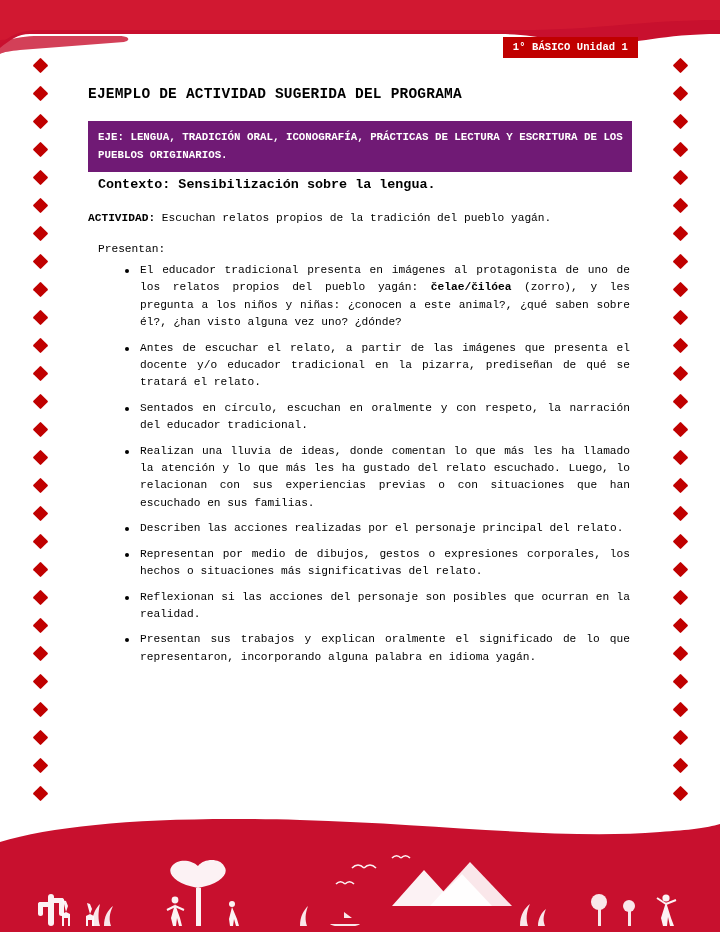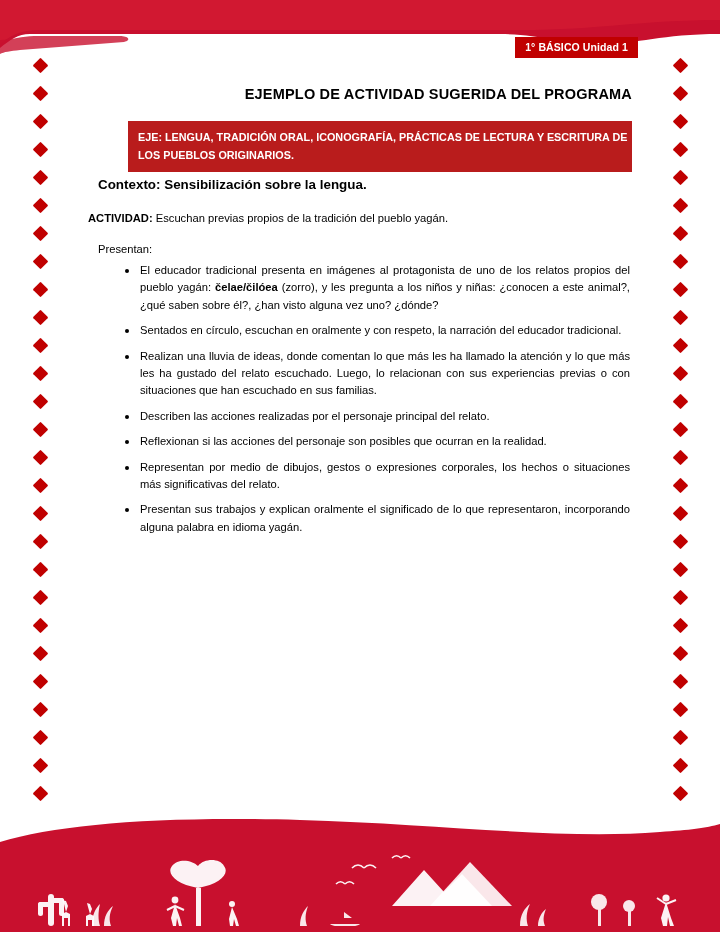--- a/index.html
+++ b/index.html
@@ -13,20 +13,21 @@
     font-family: "Liberation Sans", sans-serif;
     overflow: hidden;
     position: relative;
   }
   .page {
     position: absolute;
     inset: 0;
     width: 720px;
     height: 932px;
     overflow: hidden;
+    font-family: Liberation Mono, monospace;
   }
 
   
   .top-band {
     position: absolute;
     top: 0;
     left: 0;
     width: 720px;
     height: 62px;
     overflow: hidden;
@@ -87,38 +88,37 @@
   
   .content {
     position: absolute;
     top: 78px;
     left: 88px;
     width: 544px;
     color: #000000;
   }
 
   .doc-title {
-    text-align: right;
+    text-align: left;
     font-size: 14.5px;
     font-weight: bold;
     letter-spacing: 0.2px;
     margin: 8px 0 0 0;
     color: #000;
   }
 
   .eje-box {
     margin-top: 19px;
-    background: #b91c1c;
+    background: #701a75;
     color: #ffffff;
     font-size: 10.8px;
     font-weight: bold;
     line-height: 18px;
     padding: 7px 0 8px 10px;
     box-sizing: border-box;
-    margin-left: 40px;
   }
 
   .context-line {
     margin-top: 5px;
     margin-left: 10px;
     font-size: 13.4px;
     font-weight: bold;
   }
 
   .activity-line {
@@ -236,43 +236,46 @@
 
   <div class="content">
 
     <div class="doc-title">EJEMPLO DE ACTIVIDAD SUGERIDA DEL PROGRAMA</div>
 
     <div class="eje-box">EJE: LENGUA, TRADICIÓN ORAL, ICONOGRAFÍA, PRÁCTICAS DE LECTURA Y ESCRITURA DE LOS PUEBLOS ORIGINARIOS.</div>
 
     <div class="context-line">Contexto: Sensibilización sobre la lengua.</div>
 
     <div class="activity-line">
-      <b>ACTIVIDAD:</b><span> Escuchan previas propios de la tradición del pueblo yagán.</span>
+      <b>ACTIVIDAD:</b><span> Escuchan relatos propios de la tradición del pueblo yagán.</span>
     </div>
 
     <div class="examples-label">Presentan:</div>
 
     <ul class="examples">
       <li>
         <span>El educador tradicional presenta en imágenes al protagonista de uno de los relatos propios del pueblo yagán: </span><b>čelae/čilóea</b><span> (zorro), y les pregunta a los niños y niñas: ¿conocen a este animal?, ¿qué saben sobre él?, ¿han visto alguna vez uno? ¿dónde?</span>
       </li>
       <li>
+        <span>Antes de escuchar el relato, a partir de las imágenes que presenta el docente y/o educador tradicional en la pizarra, prediseñan de qué se tratará el relato.</span>
+      </li>
+      <li>
         <span>Sentados en círculo, escuchan en oralmente y con respeto, la narración del educador tradicional.</span>
       </li>
       <li>
         <span>Realizan una lluvia de ideas, donde comentan lo que más les ha llamado la atención y lo que más les ha gustado del relato escuchado. Luego, lo relacionan con sus experiencias previas o con situaciones que han escuchado en sus familias.</span>
       </li>
       <li>
         <span>Describen las acciones realizadas por el personaje principal del relato.</span>
       </li>
       <li>
+        <span>Representan por medio de dibujos, gestos o expresiones corporales, los hechos o situaciones más significativas del relato.</span>
+      </li>
+      <li>
         <span>Reflexionan si las acciones del personaje son posibles que ocurran en la realidad.</span>
-      </li>
-      <li>
-        <span>Representan por medio de dibujos, gestos o expresiones corporales, los hechos o situaciones más significativas del relato.</span>
       </li>
       <li>
         <span>Presentan sus trabajos y explican oralmente el significado de lo que representaron, incorporando alguna palabra en idioma yagán.</span>
       </li>
     </ul>
   </div>
 
   <div class="bottom-band">
     <svg width="720" height="118" viewBox="0 0 720 118" xmlns="http://www.w3.org/2000/svg">
 

